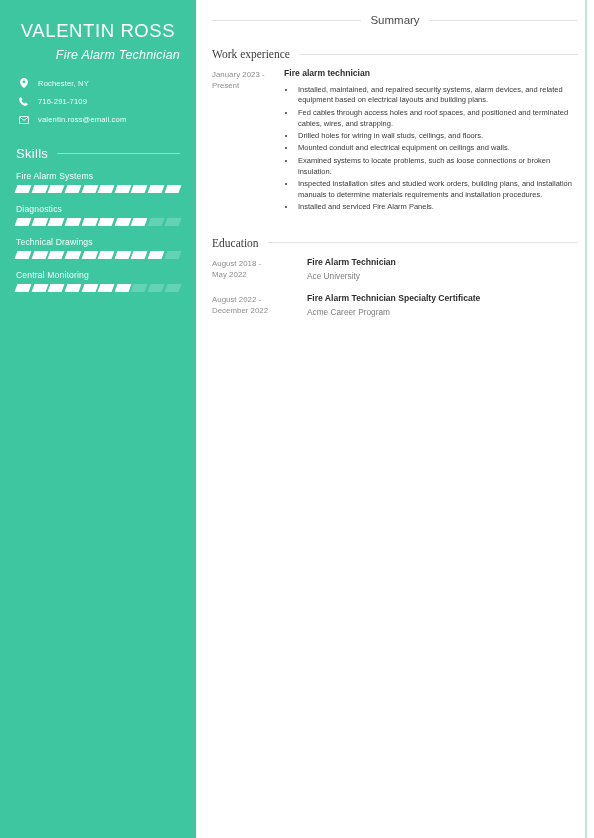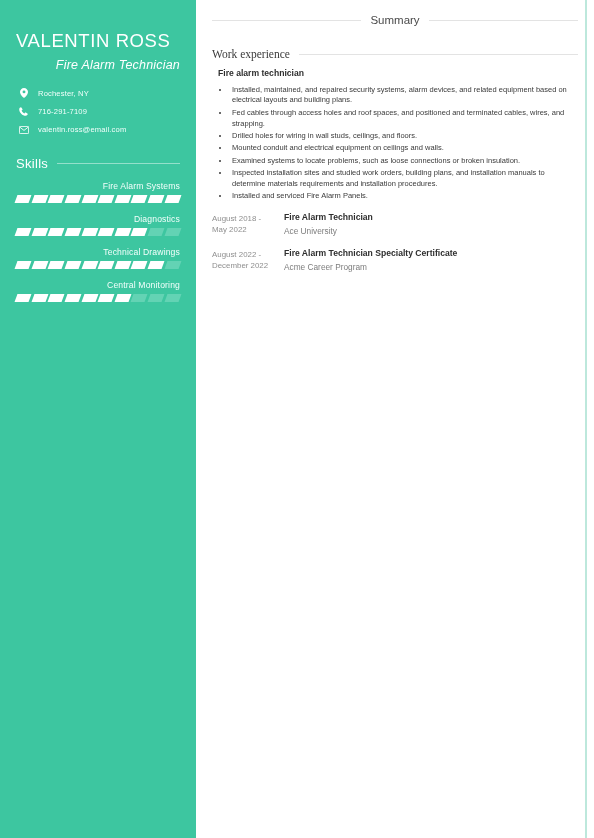--- a/index.html
+++ b/index.html
@@ -24,22 +24,22 @@
 
   
   .sidebar {
     position: absolute;
     top: 0; left: 0;
     width: 196px; height: 838px;
     background: #3dc6a0;
     padding: 0 16px;
   }
   .name {
-    margin-top: 30px;
-    text-align: left;
+    margin-top: 20px;
+    text-align: center;
     color: #ffffff;
     font-size: 18.5px;
     font-weight: 300;
     letter-spacing: 0.6px;
     line-height: 1.2;
   }
   .job-title {
     margin-top: 6px;
     text-align: right;
     color: #ffffff;
@@ -91,21 +91,20 @@
     background: rgba(255,255,255,0.45);
     margin-left: 9px;
   }
 
   .skill { margin-bottom: 11px; }
   .skill-name {
     color: #f4fffc;
     font-size: 8.6px;
     letter-spacing: 0.15px;
     margin-bottom: 4px;
-    text-align: right;
   }
   .skill-bar {
     display: flex;
     gap: 2.4px;
     height: 8px;
   }
   .seg {
     flex: 1 1 0;
     height: 8px;
     background: #ffffff;
@@ -196,21 +195,21 @@
     margin-top: 5px;
     padding-left: 12px;
   }
   .bullets li {
     color: #3a3a3a;
     font-size: 7.5px;
     line-height: 1.45;
     margin-bottom: 1.5px;
     padding-left: 2px;
   }
-  .edu-entry { margin-bottom: 10px; }
+  .edu-entry { margin-bottom: 10px; gap: 23px; }
 </style>
 </head>
 <body>
 
 <div class="page">
 
   <aside class="sidebar">
 
     <div class="name">VALENTIN ROSS</div>
     <div class="job-title">Fire Alarm Technician</div>
@@ -328,37 +327,42 @@
       </div>
     </section>
 
     <section>
       <div class="section-head-left">
         <span class="title">Work experience</span>
         <span class="rule"></span>
       </div>
       <div id="work-container">
           <div class="entry">
+            <div class="entry-date">January 2023 - Present</div>
             <div class="entry-body">
               <div class="entry-role">Fire alarm technician</div>
               <ul class="bullets">
                 <li>Installed, maintained, and repaired security systems, alarm devices, and related equipment based on electrical layouts and building plans.</li>
                 <li>Fed cables through access holes and roof spaces, and positioned and terminated cables, wires, and strapping.</li>
                 <li>Drilled holes for wiring in wall studs, ceilings, and floors.</li>
                 <li>Mounted conduit and electrical equipment on ceilings and walls.</li>
                 <li>Examined systems to locate problems, such as loose connections or broken insulation.</li>
                 <li>Inspected installation sites and studied work orders, building plans, and installation manuals to determine materials requirements and installation procedures.</li>
                 <li>Installed and serviced Fire Alarm Panels.</li>
               </ul>
             </div>
           </div>
         </div>
     </section>
 
     <section>
+      <div class="section-head-left">
+        <span class="title">Education</span>
+        <span class="rule"></span>
+      </div>
       <div id="education-container">
           <div class="entry edu-entry">
             <div class="entry-date">August 2018 - May 2022</div>
             <div class="entry-body">
               <div class="entry-role">Fire Alarm Technician</div>
               <div class="entry-org">Ace University</div>
             </div>
           </div>
           <div class="entry edu-entry">
             <div class="entry-date">August 2022 - December 2022</div>

